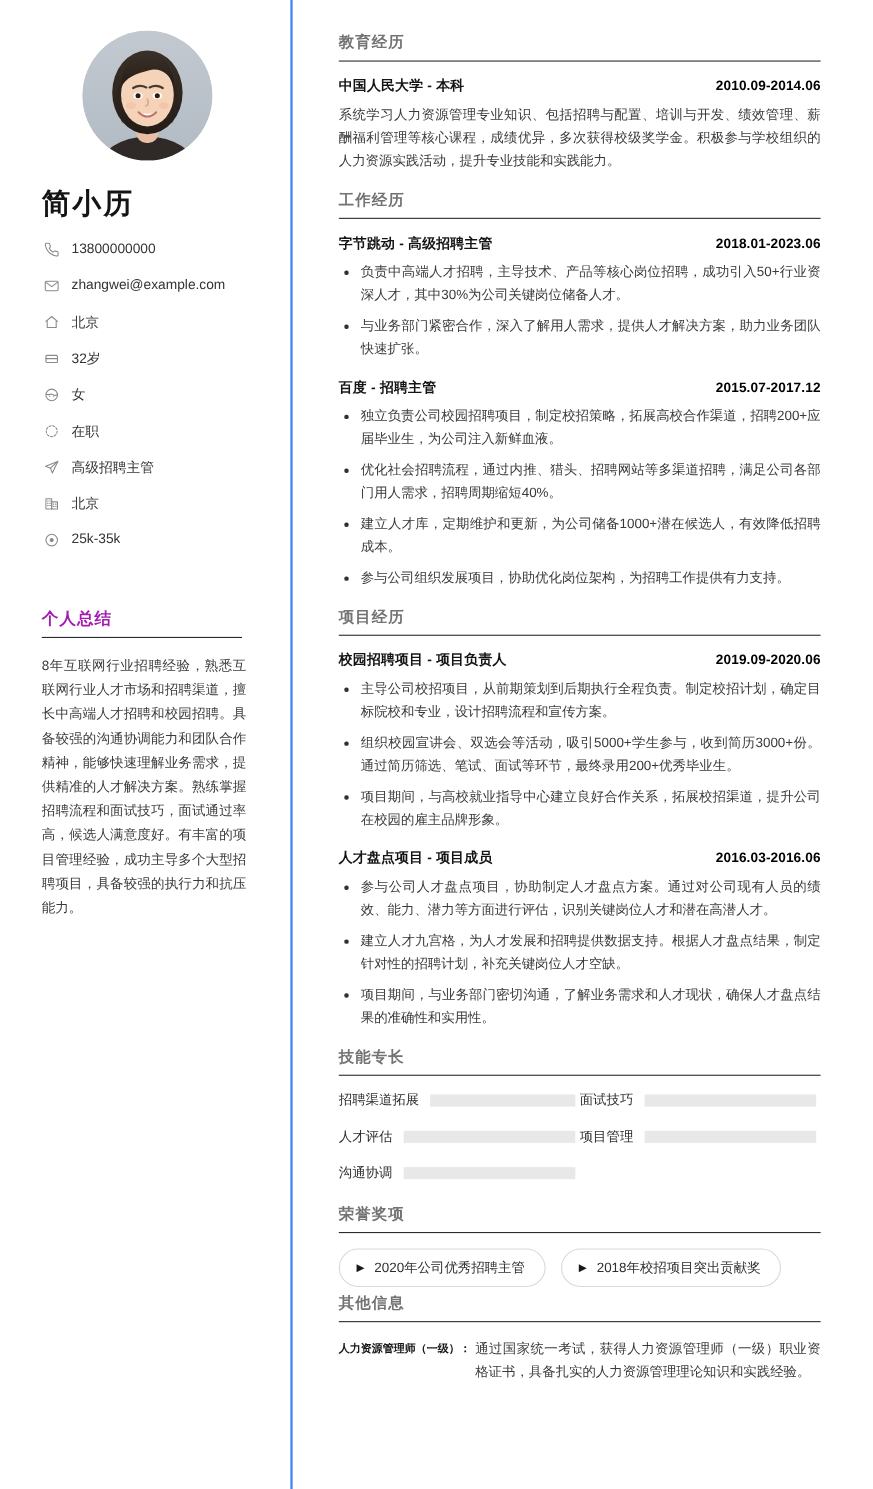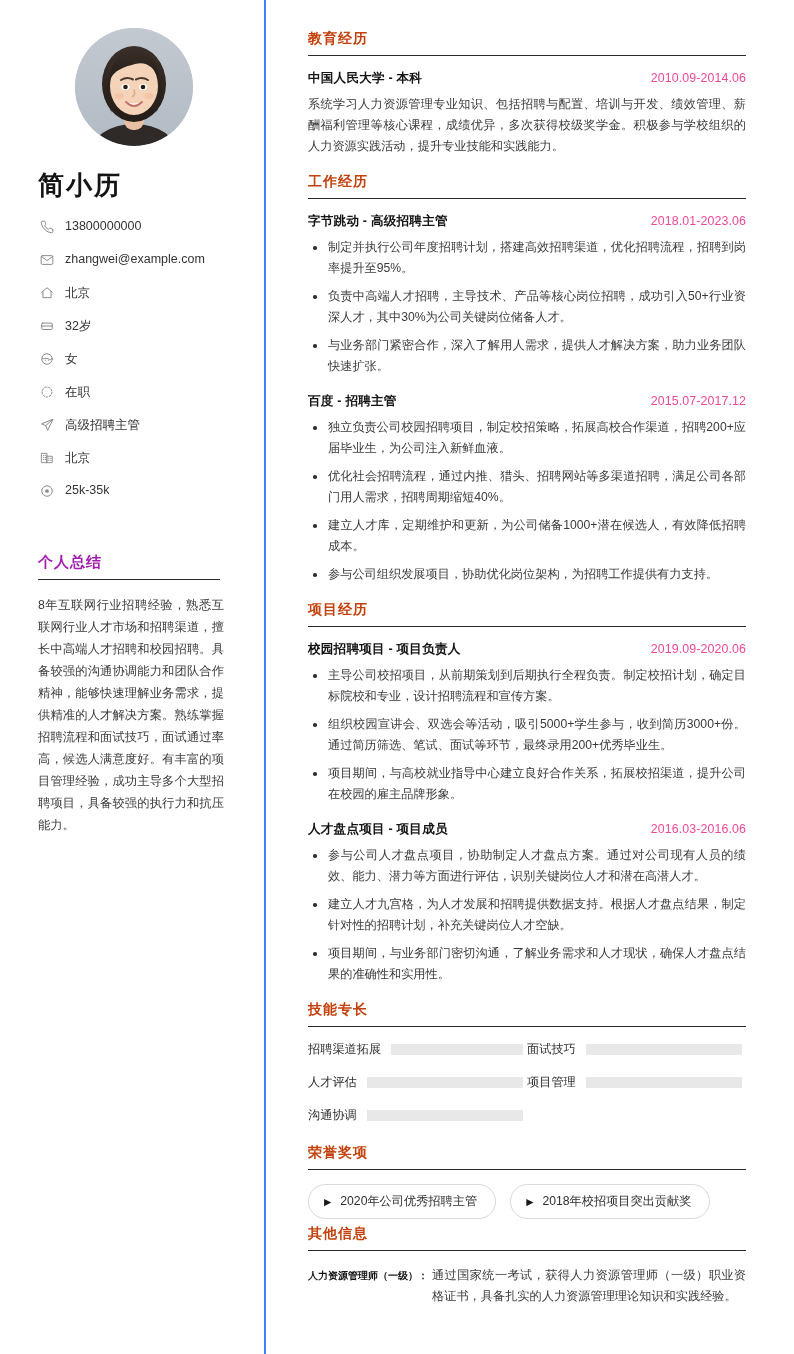--- a/index.html
+++ b/index.html
@@ -97,42 +97,42 @@
   
   .right-col {
     flex: 1 1 auto;
     padding: 30px 48px 18px 42px;
   }
   .section { margin-bottom: 4px; }
   .section-title {
     font-size: 14px;
     font-weight: 700;
     letter-spacing: 1px;
-    color: #c2410c;
+    color: #737373;
     padding-bottom: 7px;
     border-bottom: 1.4px solid #2b2b2b;
     margin-bottom: 14px;
   }
   .entry { margin-bottom: 16px; }
   .entry-head {
     display: flex;
     justify-content: space-between;
     align-items: baseline;
     margin-bottom: 7px;
   }
   .entry-title {
     font-size: 12.6px;
     font-weight: 700;
     color: #141414;
     letter-spacing: 0.2px;
   }
   .entry-date {
     font-size: 12.4px;
-    font-weight: 400;
-    color: #ec4899;
+    font-weight: 700;
+    color: #000000;
     white-space: nowrap;
     letter-spacing: 0.1px;
   }
   .entry-desc {
     font-size: 12.2px;
     line-height: 21px;
     color: #3a3a3a;
     text-align: justify;
   }
   ul.bullets { list-style: none; }
@@ -412,21 +412,20 @@
 
     <section class="section">
       <h2 class="section-title">工作经历</h2>
 
       <div class="entry">
         <div class="entry-head">
           <span class="entry-title">字节跳动 - 高级招聘主管</span>
           <span class="entry-date">2018.01-2023.06</span>
         </div>
         <ul class="bullets">
-          <li>制定并执行公司年度招聘计划，搭建高效招聘渠道，优化招聘流程，招聘到岗率提升至95%。</li>
           <li>负责中高端人才招聘，主导技术、产品等核心岗位招聘，成功引入50+行业资深人才，其中30%为公司关键岗位储备人才。</li>
           <li>与业务部门紧密合作，深入了解用人需求，提供人才解决方案，助力业务团队快速扩张。</li>
         </ul>
       </div>
 
       <div class="entry">
         <div class="entry-head">
           <span class="entry-title">百度 - 招聘主管</span>
           <span class="entry-date">2015.07-2017.12</span>
         </div>

